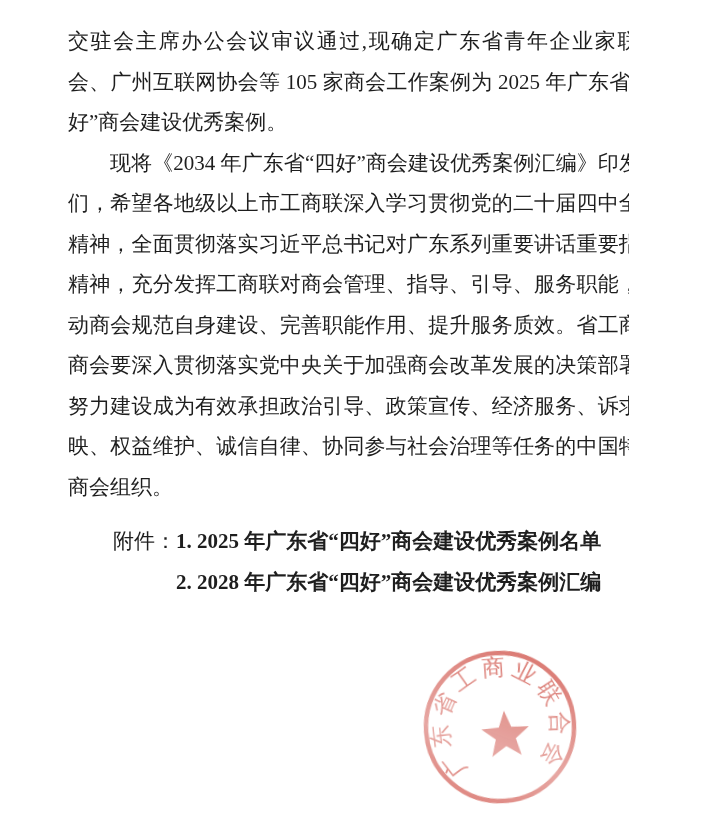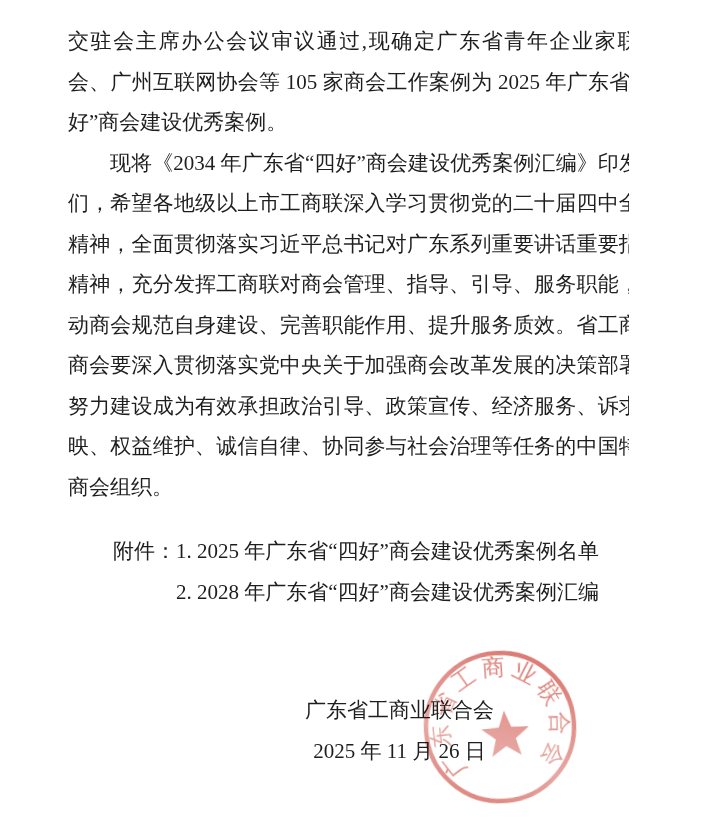--- a/index.html
+++ b/index.html
@@ -28,30 +28,31 @@
   }
   .para {
     margin: 0;
     word-break: break-all;
   }
   .para.indent {
     text-indent: 42px;
   }
   .attachments {
     display: flex;
-    margin-top: 24px;
+    margin-top: 14px;
     padding-left: 45px;
     text-align: left;
   }
   .attach-label {
     flex: none;
     white-space: nowrap;
   }
   .attach-items {
     flex: none;
+    font-weight: bold;
   }
   .attach-item {
     white-space: nowrap;
   }
   .signature {
     position: absolute;
     top: 690px;
     right: 135px;
     font-size: 21px;
     line-height: 40.5px;
@@ -85,24 +86,20 @@
 
     <div class="attachments">
       <span class="attach-label">附件：</span>
       <div class="attach-items">
         <div class="attach-item">1. 2025 年广东省“四好”商会建设优秀案例名单</div>
         <div class="attach-item">2. 2028 年广东省“四好”商会建设优秀案例汇编</div>
       </div>
     </div>
   </div>
 
-  <div class="signature">
-    <div class="sig-org">广东省工商业联合会</div>
-    <div class="sig-date">2025 年 11 月 26 日</div>
-  </div>
 
   <svg class="seal" width="180" height="180" viewBox="-90 -90 180 180" xmlns="http://www.w3.org/2000/svg">
     <defs>
       <filter id="inkblur" x="-20%" y="-20%" width="140%" height="140%">
         <feGaussianBlur stdDeviation="0.35"></feGaussianBlur>
       </filter>
       <path id="sealArc" d="M -33.4 39.8 A 52 52 0 1 1 33.4 39.8" fill="none"></path>
     </defs>
     <g filter="url(#inkblur)">
       <circle cx="0" cy="0" r="74" fill="none" stroke="#cd4a3f" stroke-width="4.5"></circle>

